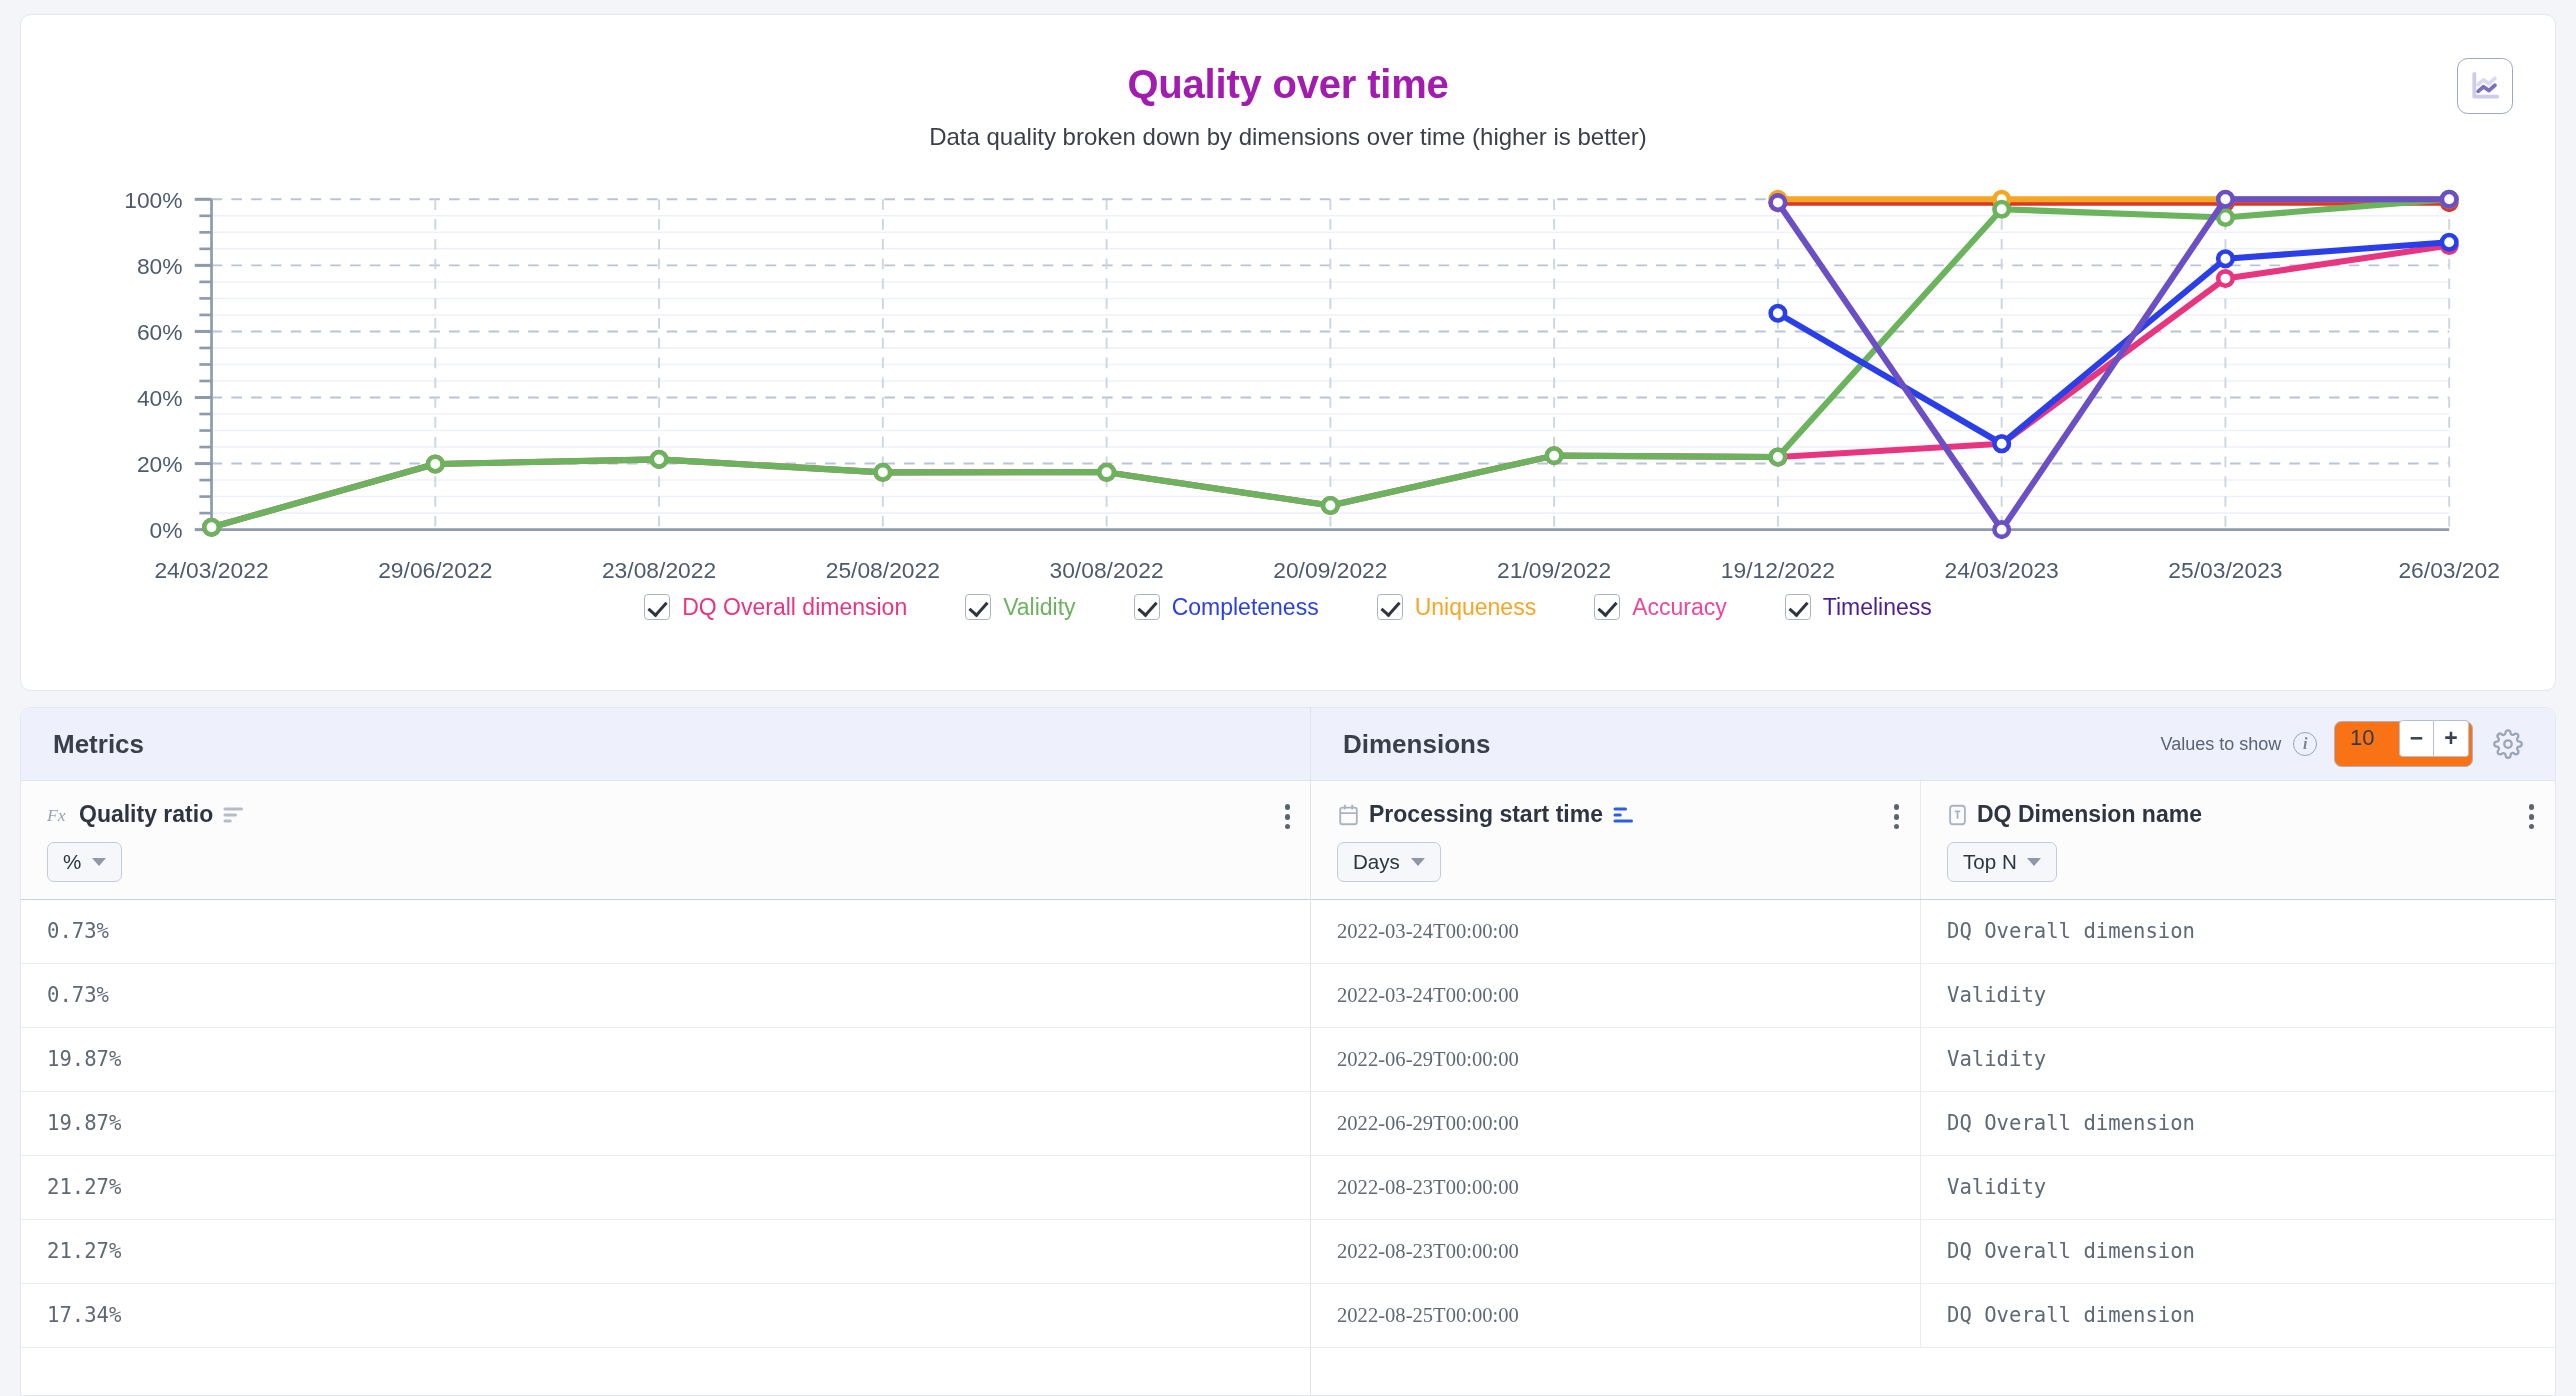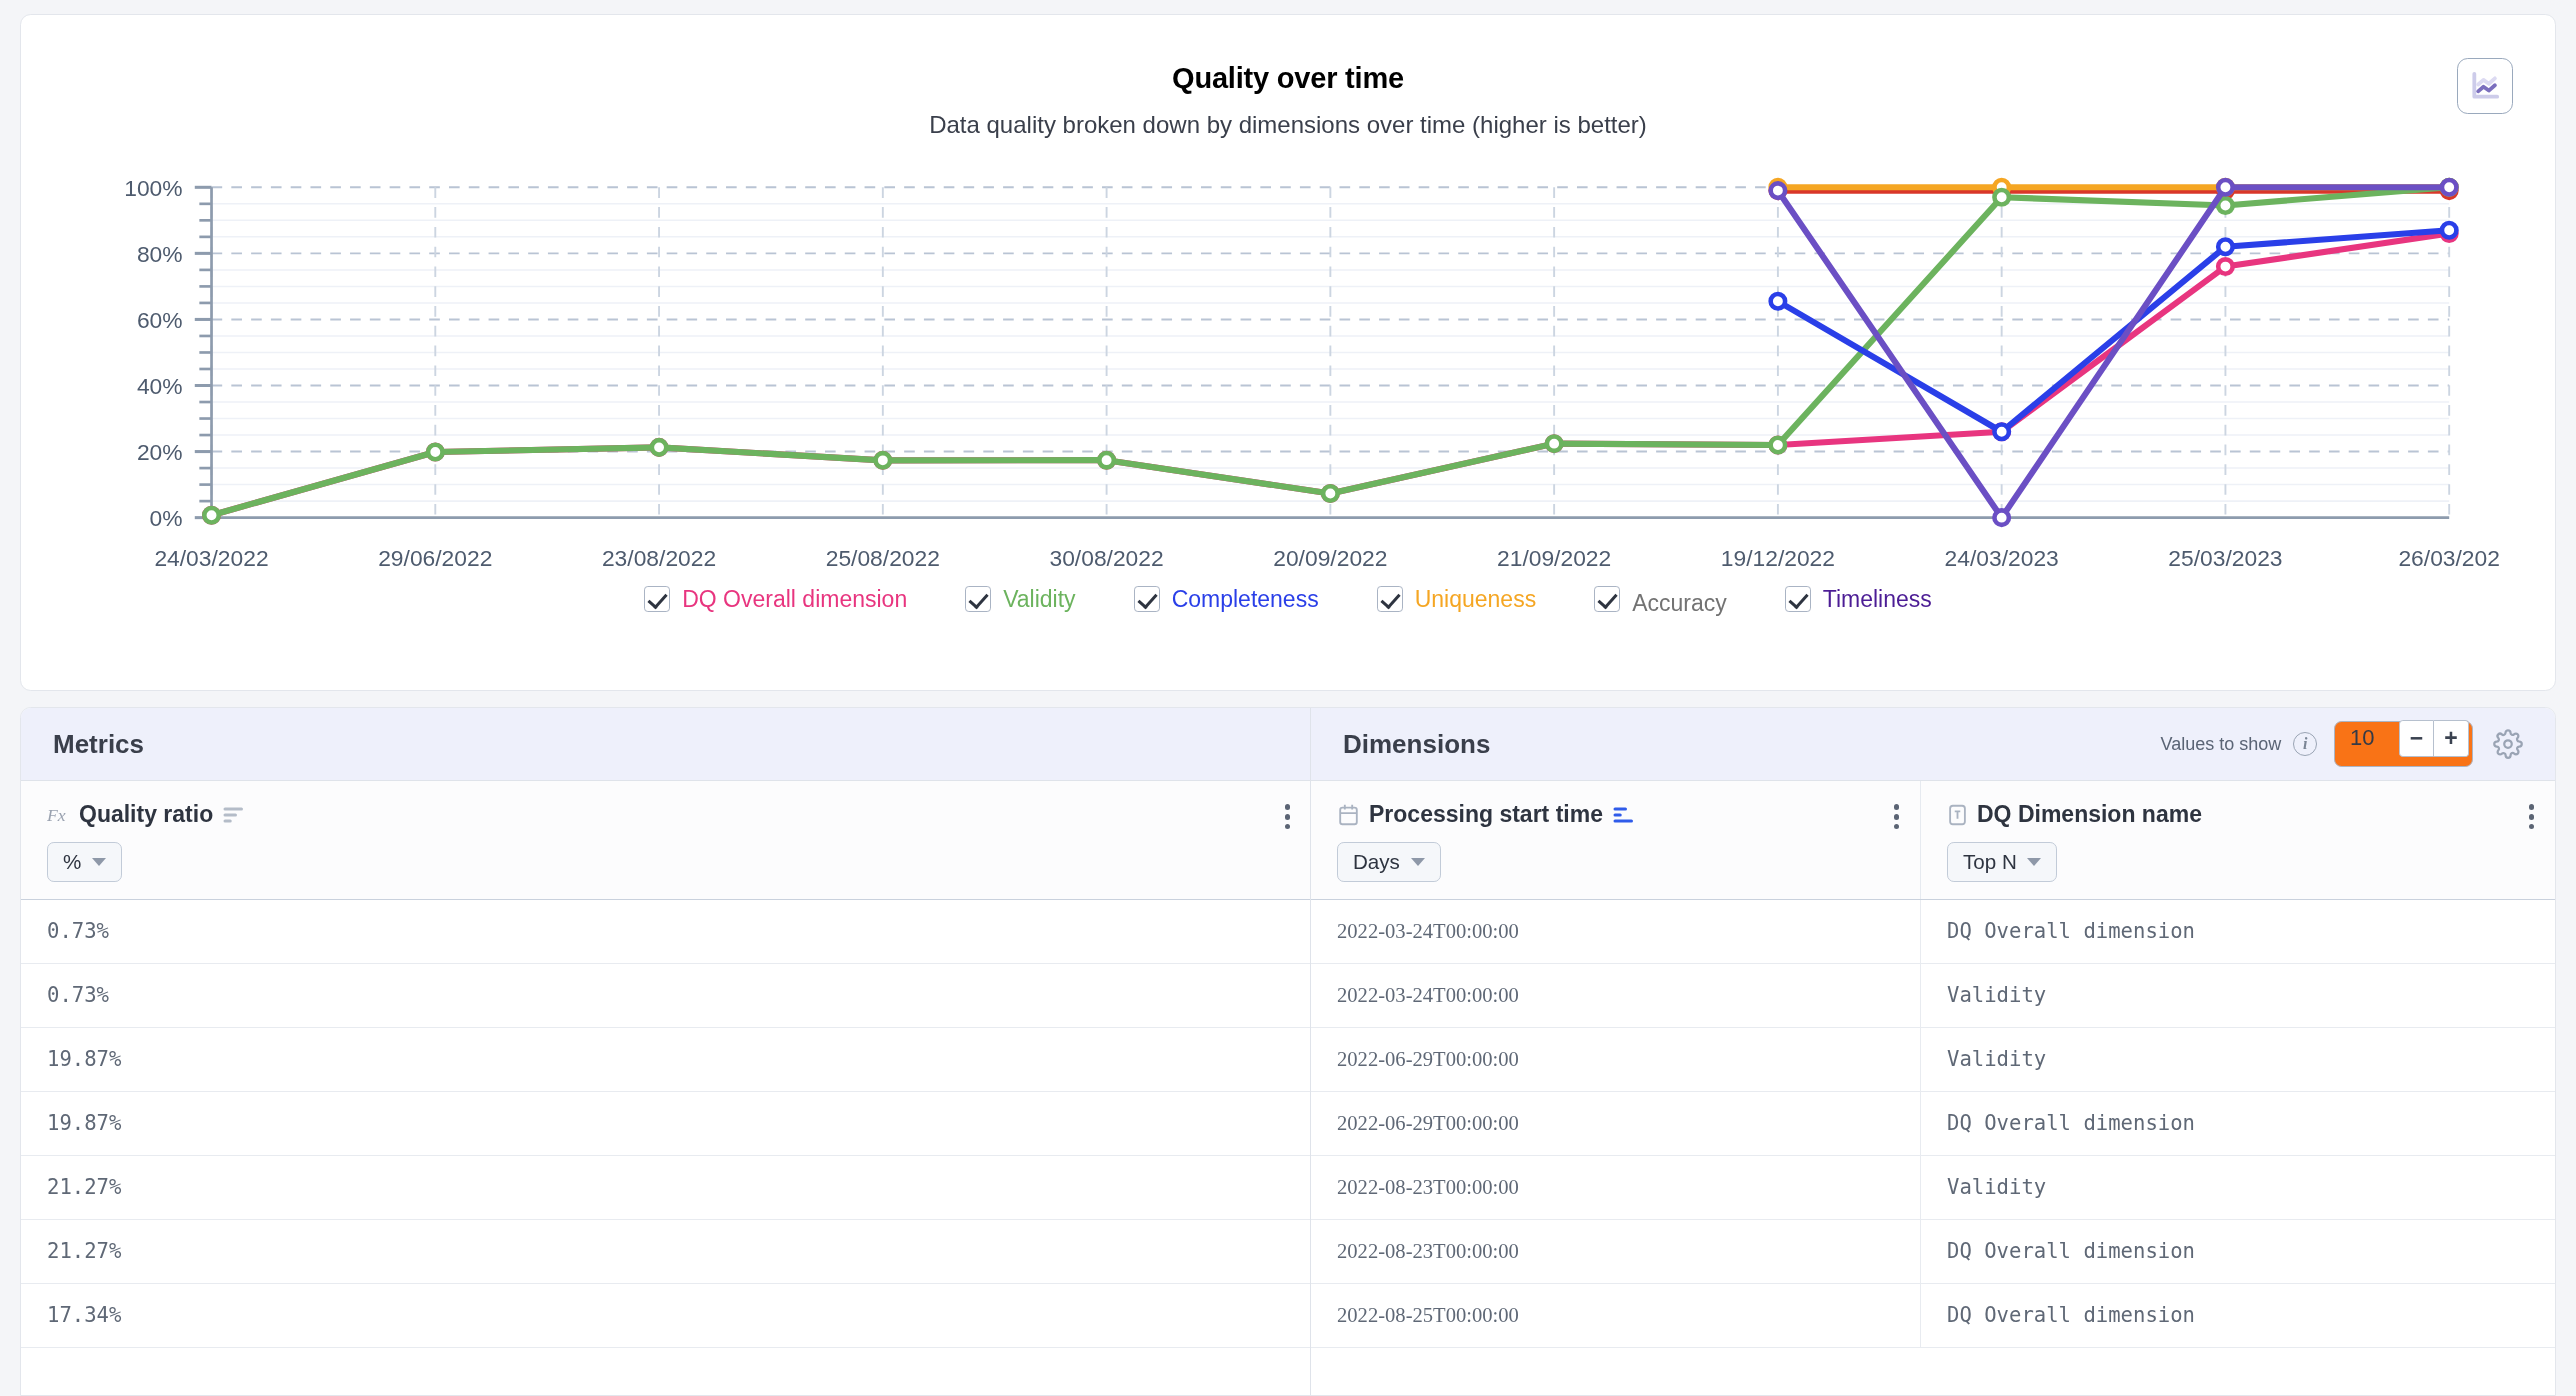--- a/index.html
+++ b/index.html
@@ -29,21 +29,21 @@
     position: absolute; top: 43px; right: 42px;
     width: 56px; height: 56px;
     border: 1.5px solid #9aa9bd;
     border-radius: 10.7px;
     background: #ffffff;
     display: flex; align-items: center; justify-content: center;
     cursor: pointer;
   }
   .chart-title {
     text-align: center;
-    font-size: 29px; font-weight: bold; color: #000000;
+    font-size: 40px; font-weight: bold; color: #a21caf;
     padding-top: 47px; letter-spacing: -0.2px;
   }
   .chart-sub {
     text-align: center;
     font-size: 24px; color: #3a3f4b;
     padding-top: 16.7px;
   }
   .plot-wrap {
     position: relative;
     margin-top: 27px;
@@ -324,21 +324,21 @@
         <div class="legend-item">
           <span class="legend-cb"></span>
           <span class="legend-label" style="color: rgb(42, 63, 232);">Completeness</span>
         </div>
         <div class="legend-item">
           <span class="legend-cb"></span>
           <span class="legend-label" style="color: rgb(245, 166, 35);">Uniqueness</span>
         </div>
         <div class="legend-item">
           <span class="legend-cb"></span>
-          <span class="legend-label" style="color: #737373; margin-top: 8px;">Accuracy</span>
+          <span class="legend-label" style="color: #ec4899;">Accuracy</span>
         </div>
         <div class="legend-item">
           <span class="legend-cb"></span>
           <span class="legend-label" style="color: #4c1d95;">Timeliness</span>
         </div>
       </div>
   </div>
 
   <div class="tables">
 

